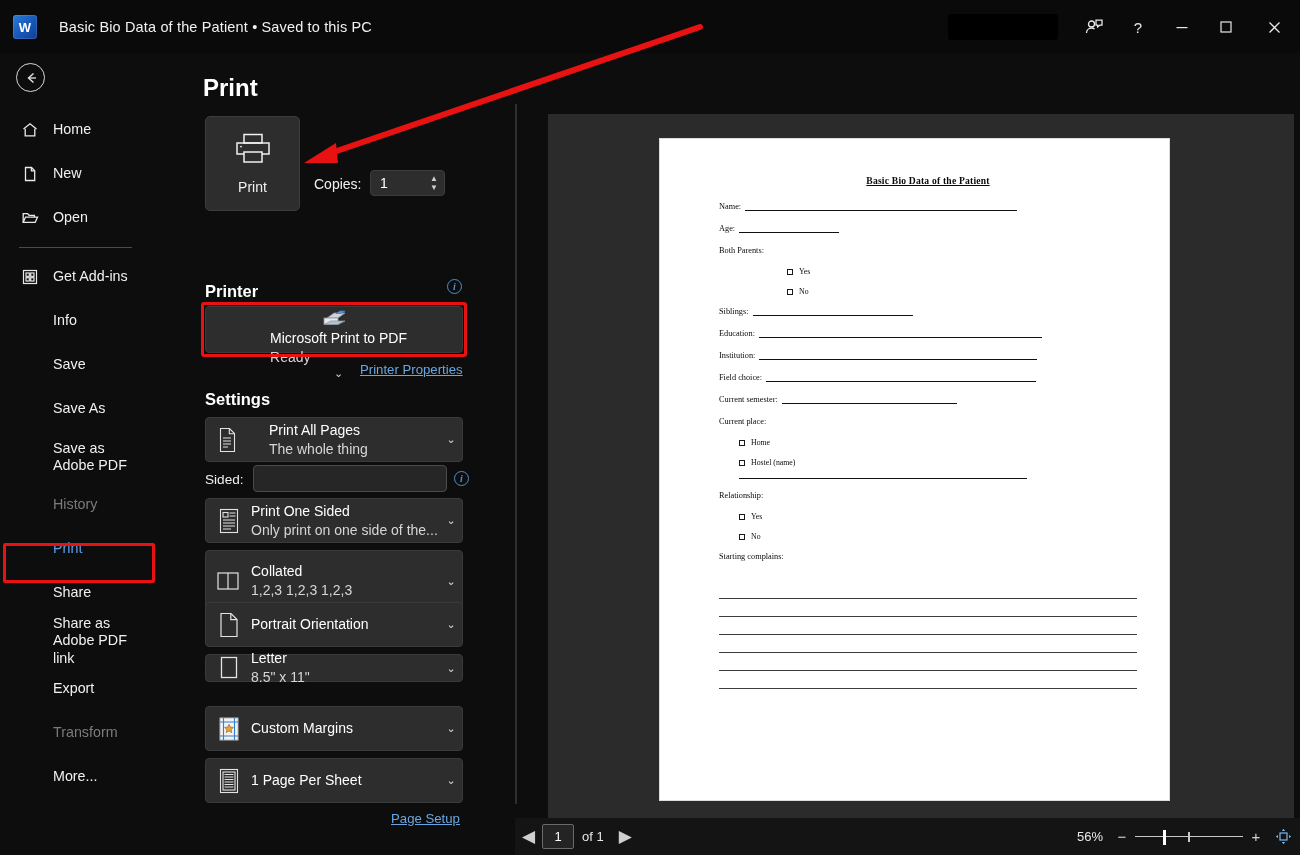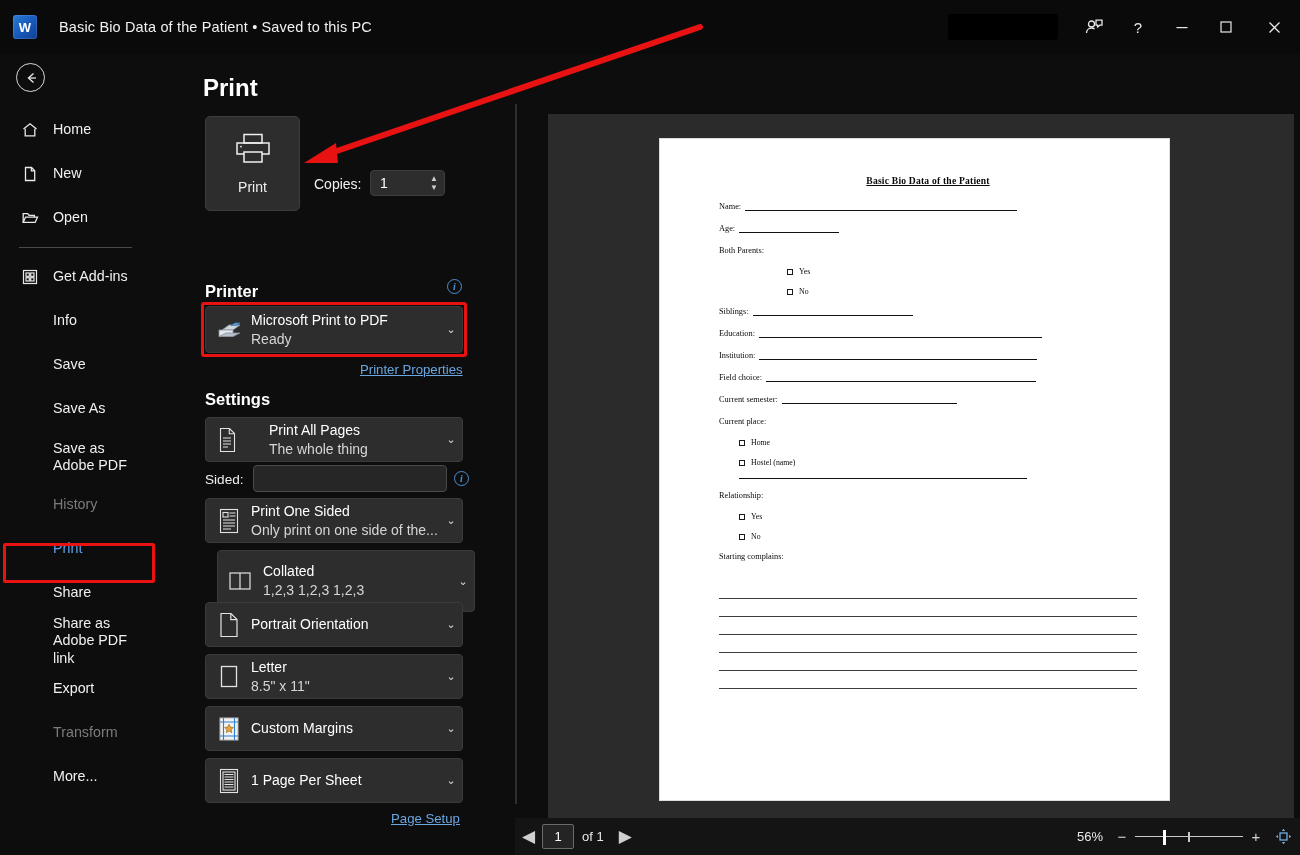--- a/index.html
+++ b/index.html
@@ -124,21 +124,21 @@
   }
   .combo .cb-ico {
     width: 28px; min-width: 28px; height: 28px; margin-right: 8px;
     display: flex; align-items: center; justify-content: center; color: #e3e3e3;
   }
   .combo .cb-txt { flex: 1; min-width: 0; }
   .combo .cb-main { color: #ffffff; font-size: 14px; line-height: 1.35; white-space: nowrap; }
   .combo .cb-sub { color: #d6d6d6; font-size: 14px; line-height: 1.35; white-space: nowrap; }
   .combo .cb-chev { width: 22px; color: #d8d8d8; font-size: 11px; text-align: center; }
 
-  .printer-combo { top: 252px; height: 47px; }
+  .printer-combo { top: 252px; height: 47px; flex-direction: column; }
   .printer-hl {
     position: absolute; left: 44px; top: 248px; width: 266px; height: 55px;
     border: 3px solid #e81212; border-radius: 3px; pointer-events: none;
   }
   .link {
     position: absolute; color: #6aa6e0; font-size: 13.2px;
     text-decoration: underline;
   }
   .pages-label { position: absolute; left: 48px; top: 418px; color: #f0f0f0; font-size: 13.6px; }
   .pages-input {
@@ -425,21 +425,21 @@
           <path d="M11.5 5h6M11.5 8h6M5 12h12M5 15h12M5 18h12M5 21h8"></path>
         </svg>
       </span>
       <span class="cb-txt">
         <span class="cb-main">Print One Sided</span>
         <span class="cb-sub" style="display:block">Only print on one side of the...</span>
       </span>
       <span class="cb-chev">⌄</span>
     </div>
 
-    <div class="combo" style="top:496px; height:62px;margin-left:12px;">
+    <div class="combo" style="top:496px; height:62px;">
       <span class="cb-ico">
         <svg width="26" height="22" viewBox="0 0 26 22" fill="none" stroke="#e3e3e3" stroke-width="1.2">
           <rect x="2" y="3" width="20" height="16"></rect>
             <path d="M12 3v16"></path>
         </svg>
       </span>
       <span class="cb-txt">
         <span class="cb-main">Collated</span>
         <span class="cb-sub" style="display:block">1,2,3   1,2,3   1,2,3</span>
       </span>
@@ -452,21 +452,21 @@
           <path d="M3 1.5h10l6 6v17H3z"></path>
             <path d="M12.8 1.7v6h6"></path>
         </svg>
       </span>
       <span class="cb-txt">
         <span class="cb-main">Portrait Orientation</span>
       </span>
       <span class="cb-chev">⌄</span>
     </div>
 
-    <div class="combo" style="top:600px; height:45px;">
+    <div class="combo" style="top:600px; height:28px;">
       <span class="cb-ico">
         <svg width="22" height="26" viewBox="0 0 22 26" fill="none" stroke="#e3e3e3" stroke-width="1.3">
           <rect x="3.5" y="2.5" width="15" height="20"></rect>
         </svg>
       </span>
       <span class="cb-txt">
         <span class="cb-main">Letter</span>
         <span class="cb-sub" style="display:block">8.5" x 11"</span>
       </span>
       <span class="cb-chev">⌄</span>

